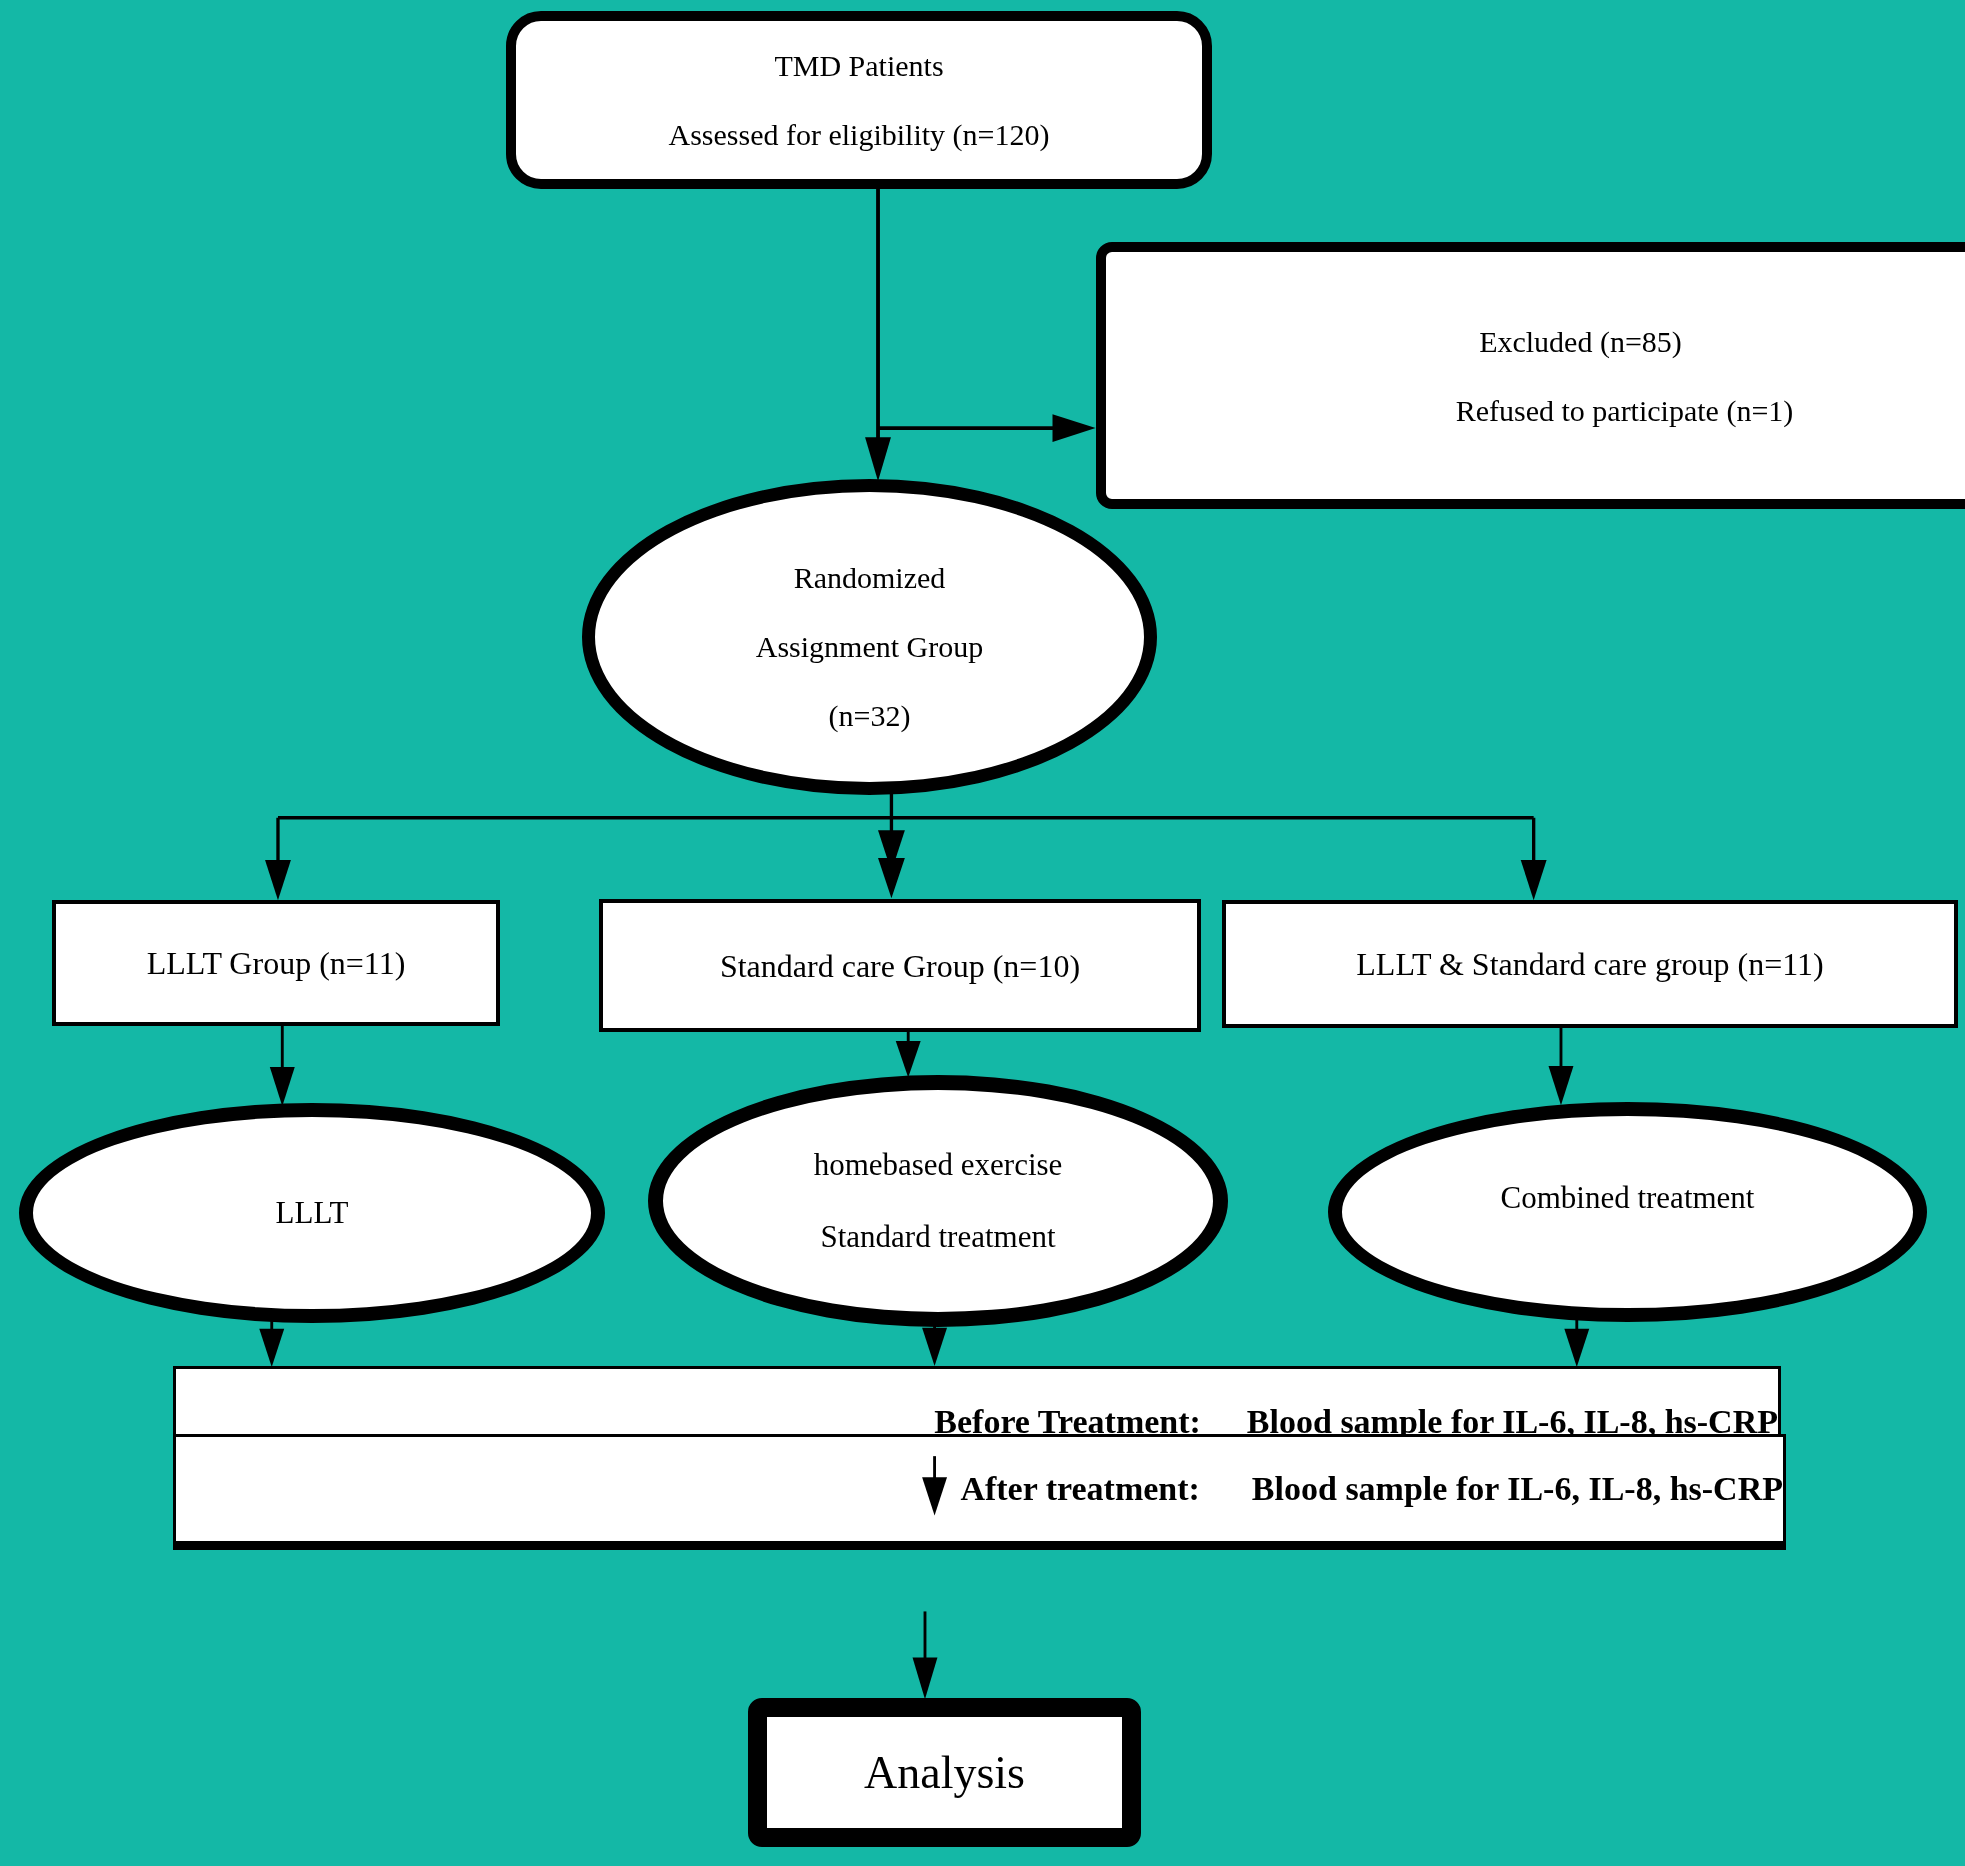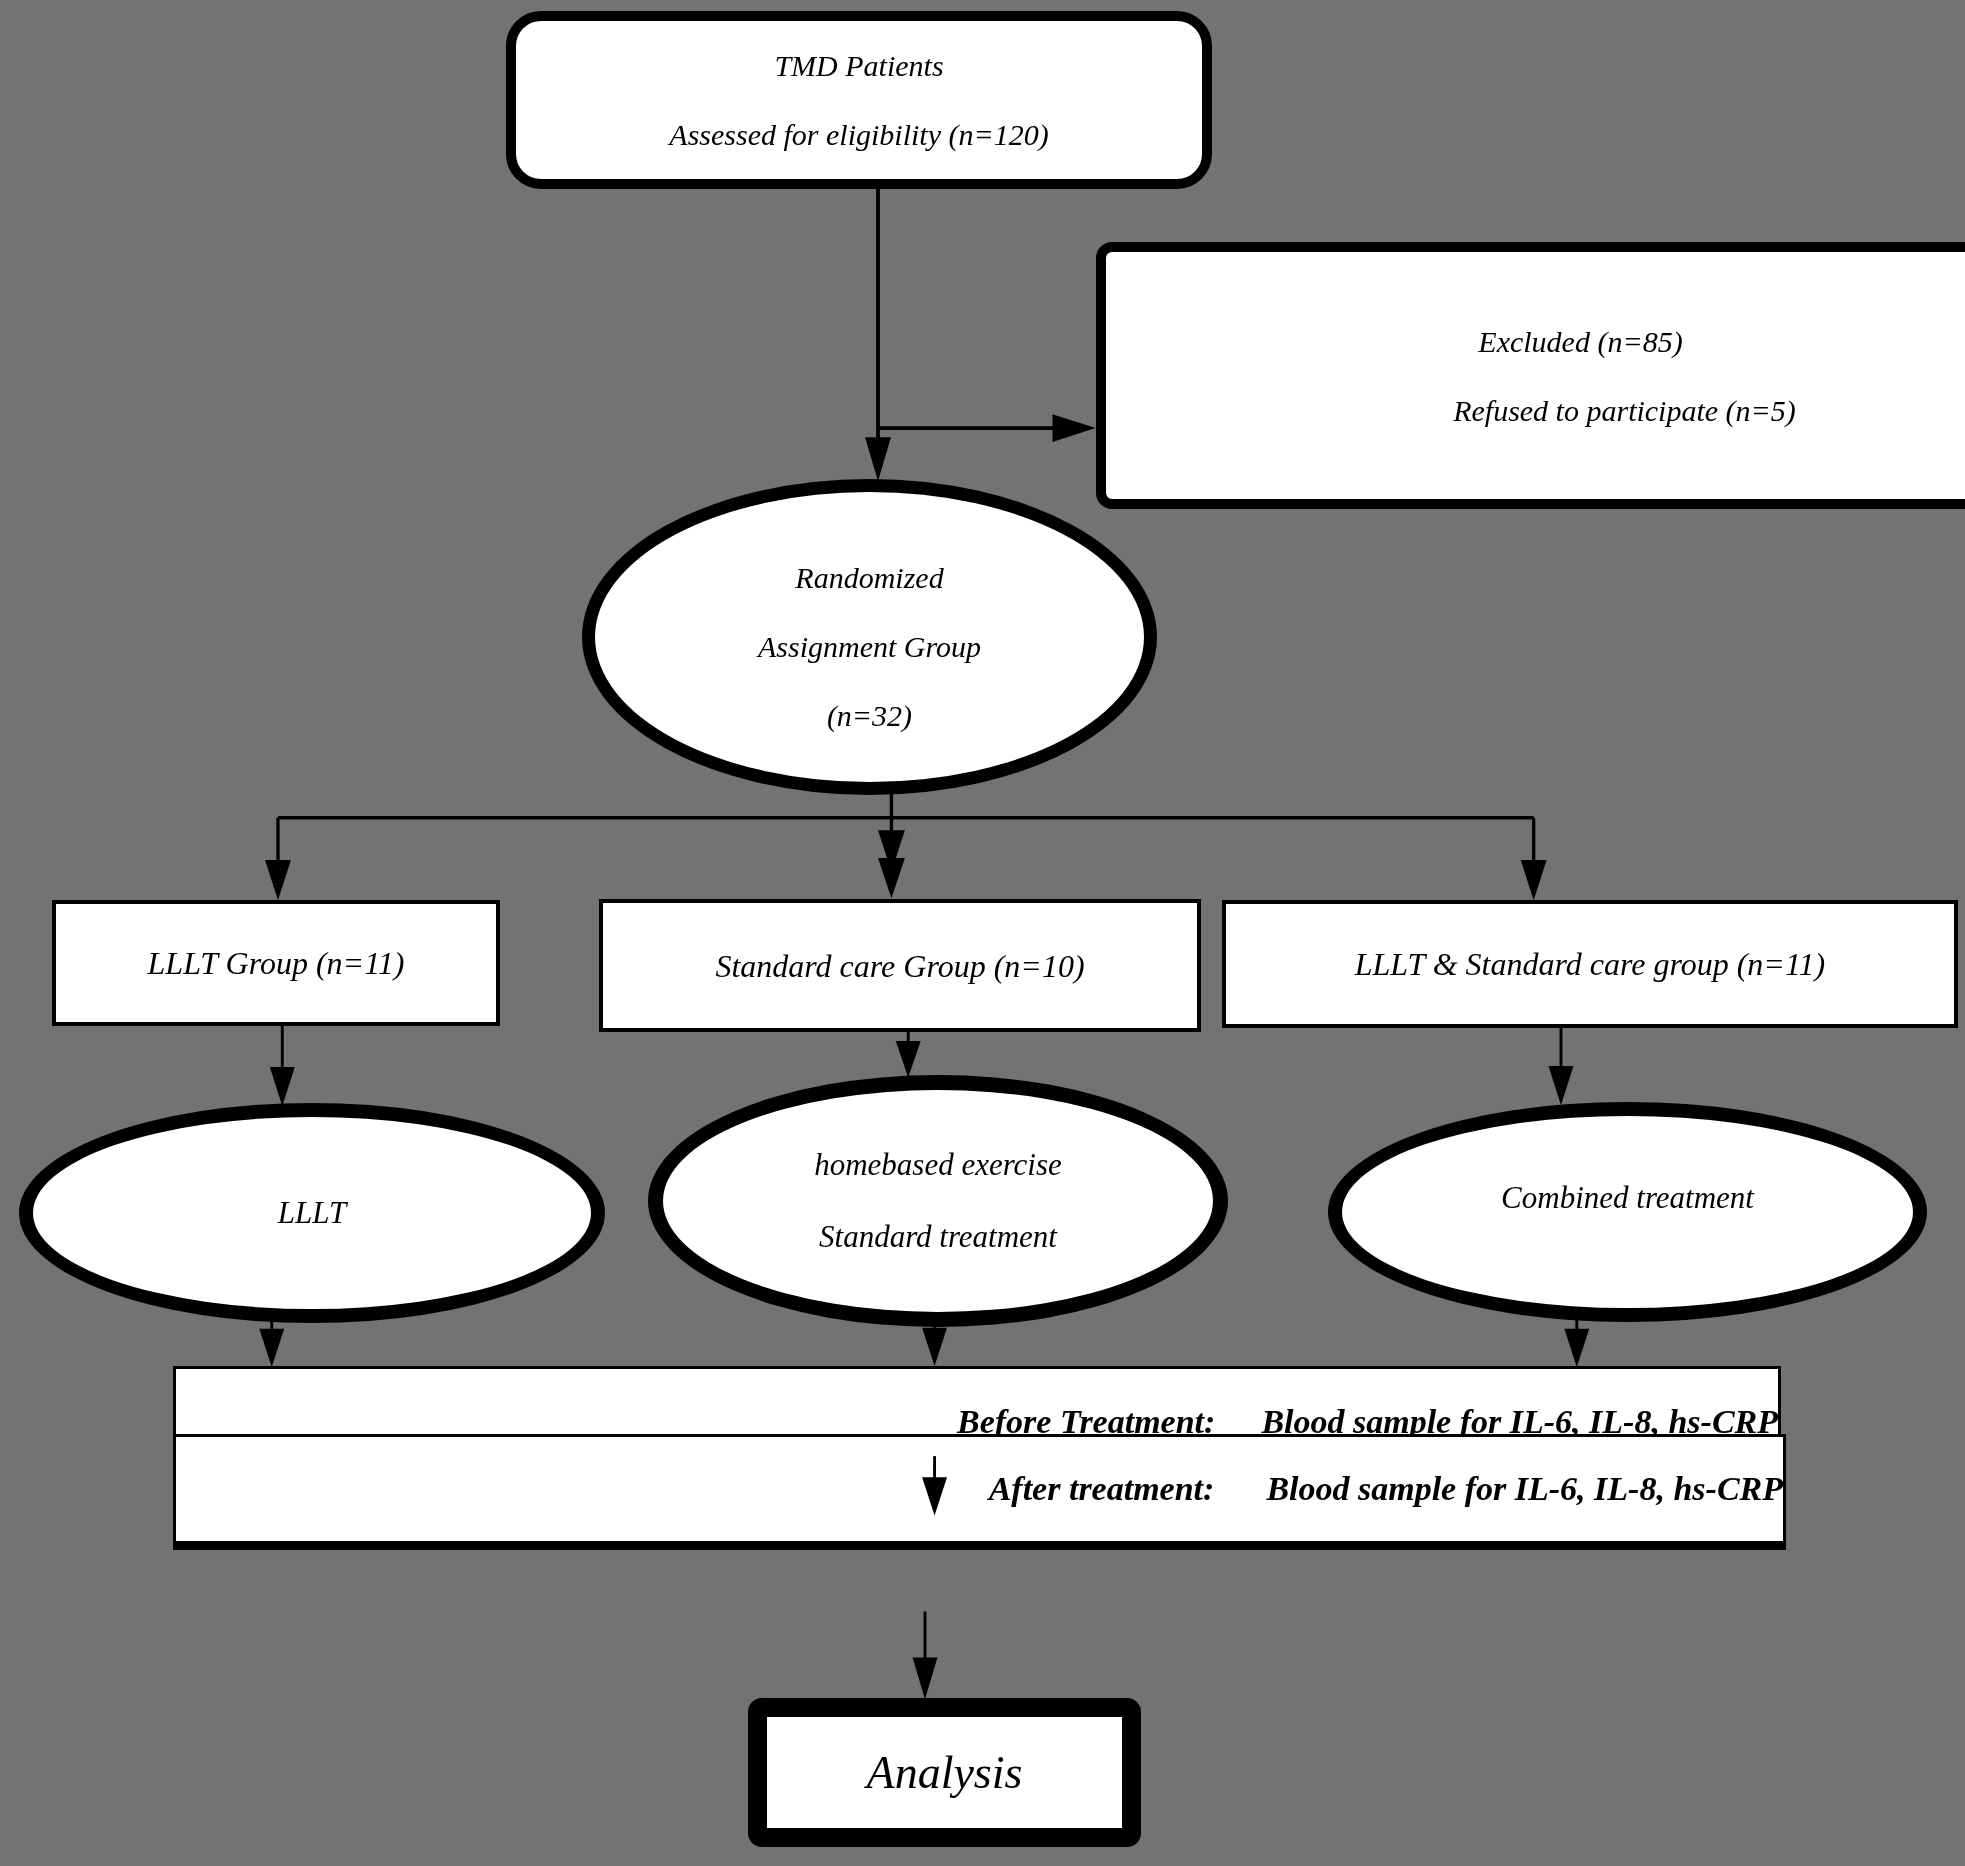--- a/index.html
+++ b/index.html
@@ -1,23 +1,22 @@
 <!DOCTYPE html>
 <html style="font-size:7.7px"><head>
 <meta charset="utf-8">
 <style>
   html,body{margin:0;padding:0;background:#ffffff;}
   .canvas{
     position:relative;
     width:1965px;height:1867px;
-    background:#737373;
+    background:#14b8a6;
     font-family:"Liberation Serif","DejaVu Serif",serif;
     color:#000;
     overflow:hidden;
-    font-style:italic;
   }
   .node{
     position:absolute;
     box-sizing:border-box;
     background:#ffffff;
     display:flex;
     flex-direction:column;
     align-items:center;
     justify-content:center;
     text-align:center;
@@ -76,21 +75,21 @@
 
 <div class="canvas">
 
   <div class="node rounded-thick t62" id="top-box">
     <span class="nowrap">TMD Patients</span>
     <span class="nowrap">Assessed for eligibility (n=120)</span>
   </div>
 
   <div class="node rounded-thick t62" id="excluded-box">
     <span class="excl-line" style="padding-left:38px;">Excluded (n=85)</span>
-    <span class="excl-line" style="padding-left:126px;">Refused to participate (n=5)</span>
+    <span class="excl-line" style="padding-left:126px;">Refused to participate (n=1)</span>
   </div>
 
   <div class="node ellipse t62" id="randomized-ellipse">
     <span class="line nowrap">Randomized</span>
     <span class="line nowrap">Assignment Group</span>
     <span class="line nowrap">(n=32)</span>
   </div>
 
   <div class="node plainbox t66" id="lllt-group-box">
     <span class="nowrap">LLLT Group (n=11)</span>

